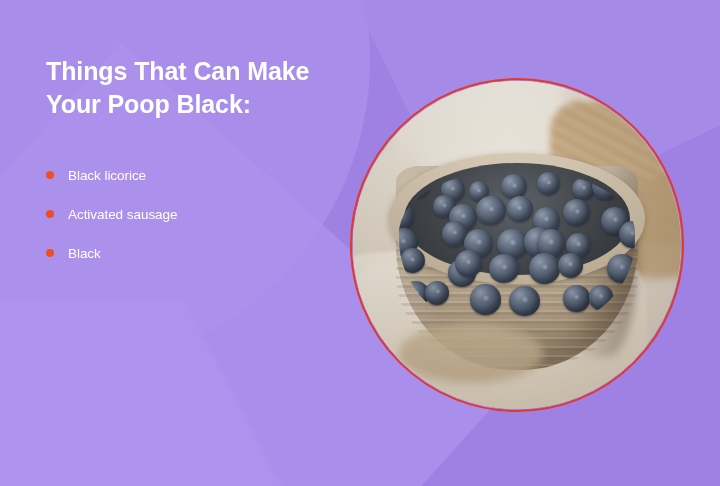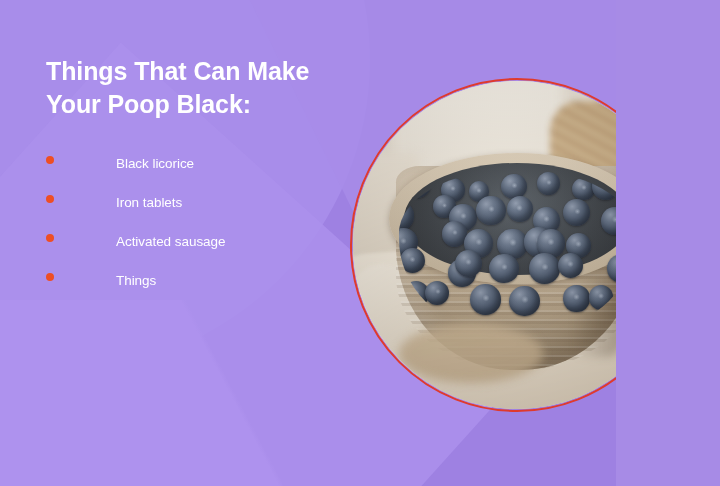--- a/index.html
+++ b/index.html
@@ -5,21 +5,21 @@
   * { margin:0; padding:0; box-sizing:border-box; }
   html, body {
     width:720px; height:486px;
     overflow:hidden;
     background:#A78BE6;
     font-family:"Liberation Sans", sans-serif;
   }
 
   #stage {
     position:relative;
-    width:616px; height:486px;
+    width:720px; height:486px;
     overflow:hidden;
     background:#ec4899;
   }
 
   
   .bg-layer { position:absolute; inset:0; overflow:hidden; }
 
   
   .bg-right {
     position:absolute;
@@ -92,23 +92,22 @@
     white-space:pre-line;
   }
 
   .bullet-list {
     margin-top:34px;
     list-style:none;
   }
 
   .bullet-item {
     display:flex;
-    align-items:flex-start;
+    align-items:center;
     height:39px;
-    gap:48px;
   }
 
   .dot {
     width:8px; height:8px;
     border-radius:50%;
     background:#EE4E24;
     flex:0 0 8px;
     margin-right:14px;
   }
 
@@ -326,29 +325,25 @@
     <div class="title">Things That Can Make
 Your Poop Black:</div>
 
     <ul class="bullet-list">
       <li class="bullet-item">
         <span class="dot"></span>
         <span class="bullet-label">Black licorice</span>
       </li>
       <li class="bullet-item">
         <span class="dot"></span>
-        <span class="bullet-label">Iron tablets</span>
-      </li>
-      <li class="bullet-item">
-        <span class="dot"></span>
         <span class="bullet-label">Activated sausage</span>
       </li>
       <li class="bullet-item">
         <span class="dot"></span>
-        <span class="bullet-label">Things</span>
+        <span class="bullet-label">Black</span>
       </li>
     </ul>
   </div>
 
   <div class="photo-wrap">
     <div class="photo-clip">
       <div class="scene">
         <div class="bg-counter"></div>
         <div class="bg-window"></div>
         <div class="bg-wicker"></div>

